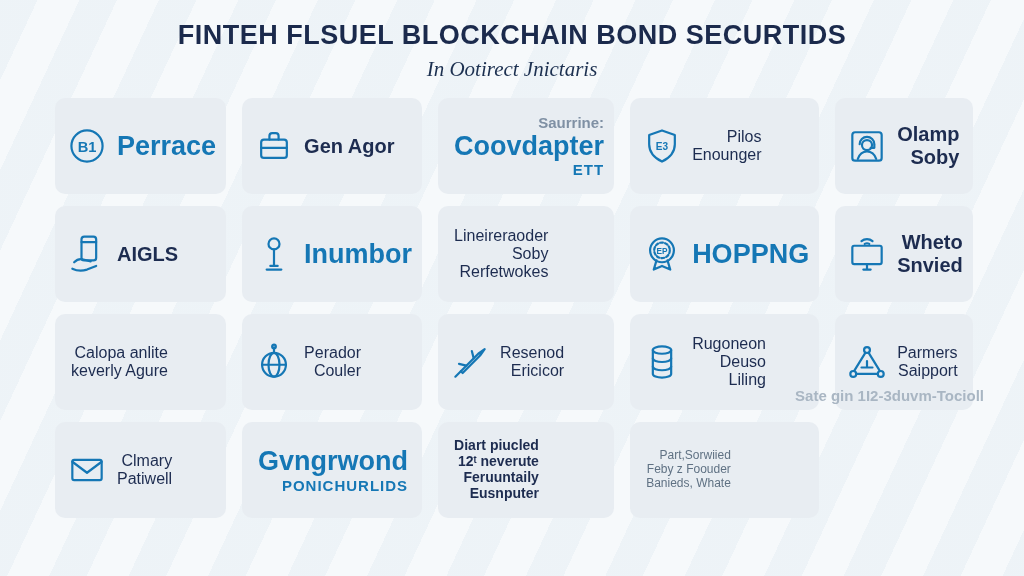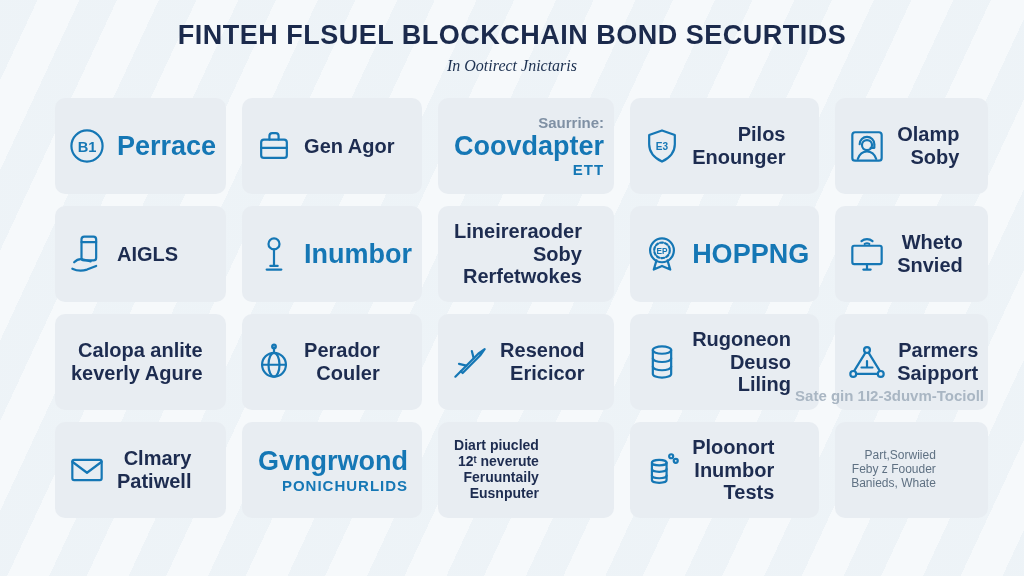--- a/index.html
+++ b/index.html
@@ -21,21 +21,21 @@
   h1{
     font-size:27px;
     font-weight:700;
     color:#1b2a4c;
     letter-spacing:0.5px;
   }
   .subtitle{
     margin-top:6px;
     font-family:"Liberation Serif",serif;
     font-style:italic;
-    font-size:16px;
+    font-size:21px;
     color:#1c3050;
   }
   .grid{
     position:absolute;
     left:55px;top:98px;width:914px;
     display:grid;
     grid-template-columns:repeat(5,1fr);
     gap:12px 16px;
   }
   .card{
@@ -50,21 +50,21 @@
   }
   .icon{flex:0 0 44px;width:44px;height:44px;display:flex;align-items:center;justify-content:center;}
   .icon svg{width:44px;height:44px;display:block;}
   .lines{display:flex;flex-direction:column;justify-content:center;line-height:1.14;min-width:0;}
   .lines.noicon{padding-left:6px;}
   .line{white-space:nowrap;}
   .s-blue-lg{color:var(--blue);font-size:27px;font-weight:700;}
   .s-blue-md{color:var(--blue);font-size:15px;font-weight:700;letter-spacing:1px;}
   .s-gray-md{color:#7f90a4;font-size:15px;font-weight:600;}
   .s-navy-lg{color:var(--navy);font-size:20px;font-weight:700;}
-  .s-navy-md{color:var(--navy);font-size:20px;font-weight:700;}
+  .s-navy-md{color:var(--navy);font-size:16px;font-weight:400;}
   .s-navy-sm{color:var(--navy);font-size:14px;font-weight:600;}
   .s-gray-sm{color:#5f7183;font-size:12px;font-weight:500;}
   .footer-note{
     position:absolute;
     right:40px;bottom:24px;
     color:#a9b6c3;
     font-size:15px;
     font-weight:700;
     text-align:right;
   }
@@ -280,37 +280,20 @@
       </div>
       <div class="card">
         <div class="lines noicon">
           <div class="line s-navy-sm">Diart piucled</div>
           <div class="line s-navy-sm">12ᵗ neverute</div>
           <div class="line s-navy-sm">Feruuntaily</div>
           <div class="line s-navy-sm">Eusnputer</div>
         </div>
       </div>
       <div class="card">
-        <span class="icon">
-          <svg viewBox="0 0 48 48">
-            <ellipse cx="21" cy="16" rx="8" ry="3" fill="none" stroke="#1577b5" stroke-width="2.4" stroke-linecap="round" stroke-linejoin="round"></ellipse>
-            <path d="M13 16v19c0 1.7 3.6 3 8 3s8-1.3 8-3V16" fill="none" stroke="#1577b5" stroke-width="2.4" stroke-linecap="round" stroke-linejoin="round"></path>
-            <path d="M13 23c0 1.7 3.6 3 8 3s8-1.3 8-3" fill="none" stroke="#1577b5" stroke-width="2.4" stroke-linecap="round" stroke-linejoin="round"></path>
-            <path d="M13 30c0 1.7 3.6 3 8 3s8-1.3 8-3" fill="none" stroke="#1577b5" stroke-width="2.4" stroke-linecap="round" stroke-linejoin="round"></path>
-            <circle cx="34" cy="9" r="2.2" fill="none" stroke="#1577b5" stroke-width="2.4" stroke-linecap="round" stroke-linejoin="round"></circle>
-            <circle cx="39" cy="14" r="2.2" fill="none" stroke="#1577b5" stroke-width="2.4" stroke-linecap="round" stroke-linejoin="round"></circle>
-          </svg>
-        </span>
-        <div class="lines">
-          <div class="line s-navy-md">Ploonort</div>
-          <div class="line s-navy-md">Inumbor</div>
-          <div class="line s-navy-md">Tests</div>
-        </div>
-      </div>
-      <div class="card">
         <div class="lines noicon">
           <div class="line s-gray-sm">Part,Sorwiied</div>
           <div class="line s-gray-sm">Feby z Foouder</div>
           <div class="line s-gray-sm">Banieds, Whate</div>
         </div>
       </div>
     </main>
 
   <div class="footer-note">Sate gin 1I2-3duvm-Tocioll</div>
 </div>

